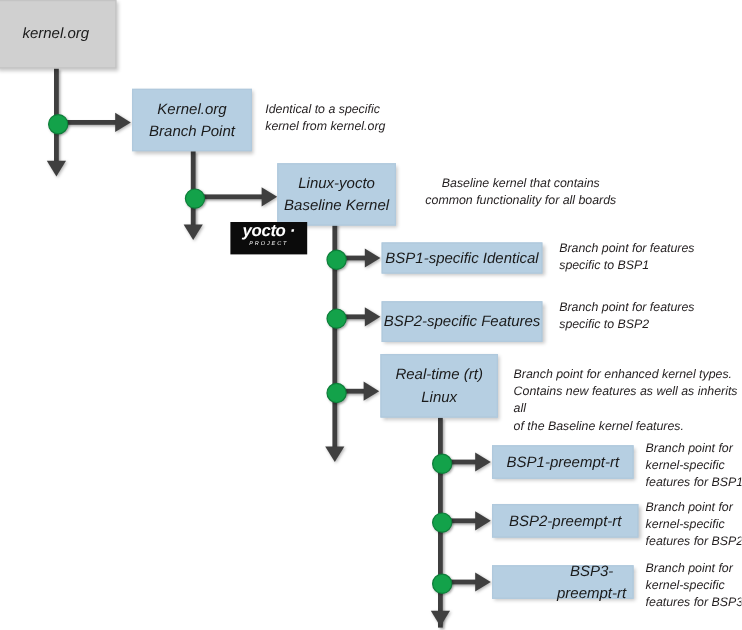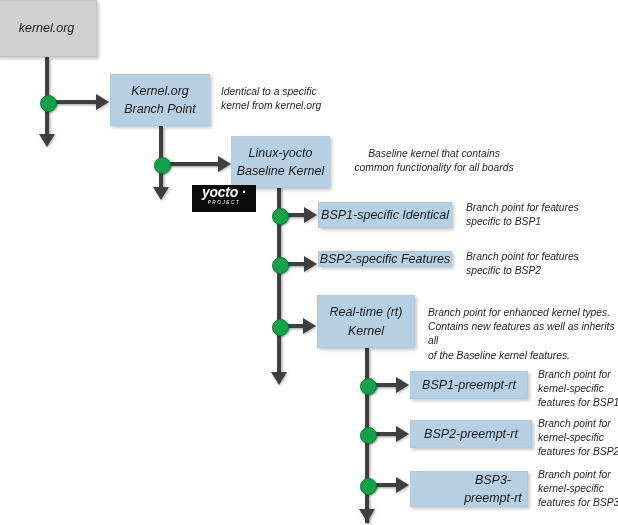--- a/index.html
+++ b/index.html
@@ -170,38 +170,38 @@
 
   <div class="node node-blue" style="left:231px; top:136px; width:99px; height:52px;">
     <span style="white-space:pre-line;">Linux-yocto
 Baseline Kernel</span>
   </div>
 
   <div class="node node-blue" style="left:318px; top:202px; width:134px; height:26px;">
     <span>BSP1-specific Identical</span>
   </div>
 
-  <div class="node node-blue" style="left:318px; top:251px; width:134px; height:16px;">
+  <div class="node node-blue" style="left:318px; top:251px; width:134px; height:34px;">
     <span>BSP2-specific Features</span>
   </div>
 
   <div class="node node-blue" style="left:317px; top:295px; width:98px; height:53px;">
     <span style="white-space:pre-line;">Real-time (rt)
-Kernel</span>
+Linux</span>
   </div>
 
   <div class="node node-blue" style="left:410px; top:371px; width:118px; height:28px;">
     <span>BSP1-preempt-rt</span>
   </div>
 
   <div class="node node-blue" style="left:410px; top:420px; width:122px; height:28px;">
     <span>BSP2-preempt-rt</span>
   </div>
 
-  <div class="node node-blue" style="left:410px; top:471px; width:118px; height:36px;padding-left:48px;">
+  <div class="node node-blue" style="left:410px; top:471px; width:118px; height:28px;padding-left:48px;">
     <span>BSP3-preempt-rt</span>
   </div>
 
   <div class="logo" style="left:192px; top:185px; width:64px; height:27px;">
     <span class="logo-main">yocto ·</span>
     <span class="logo-sub">PROJECT</span>
   </div>
 
   <div class="note" style="left:221px; top:85px; width:130px;">Identical to a specific
 kernel from kernel.org</div>

